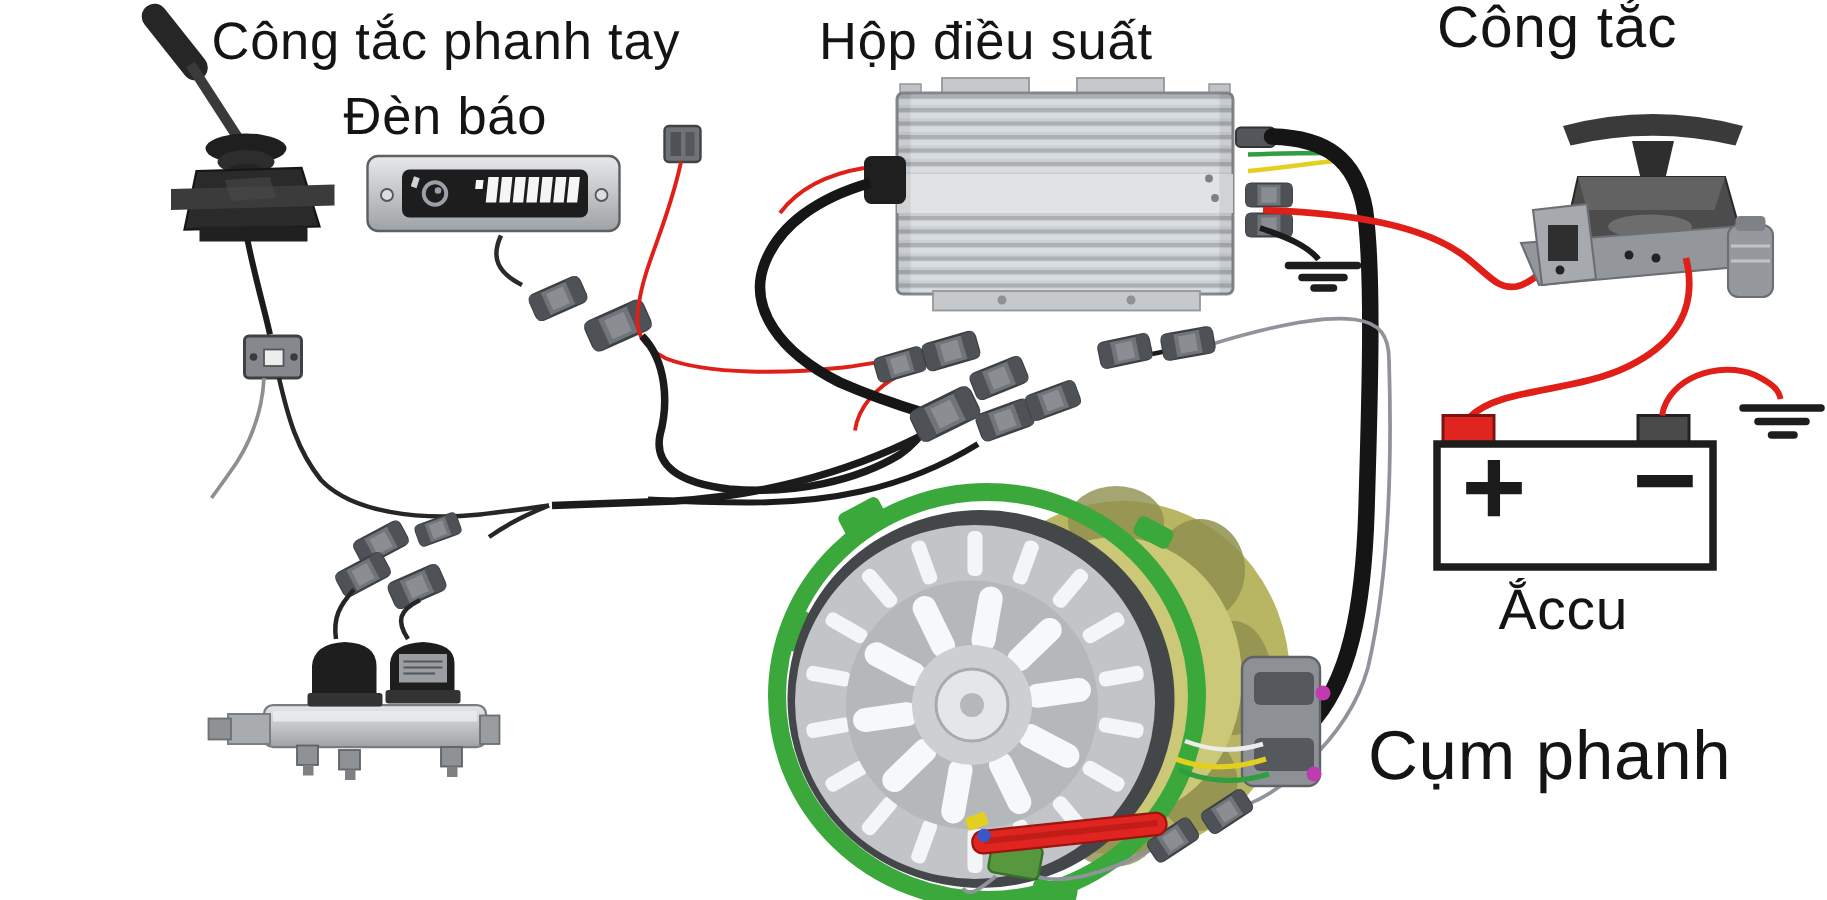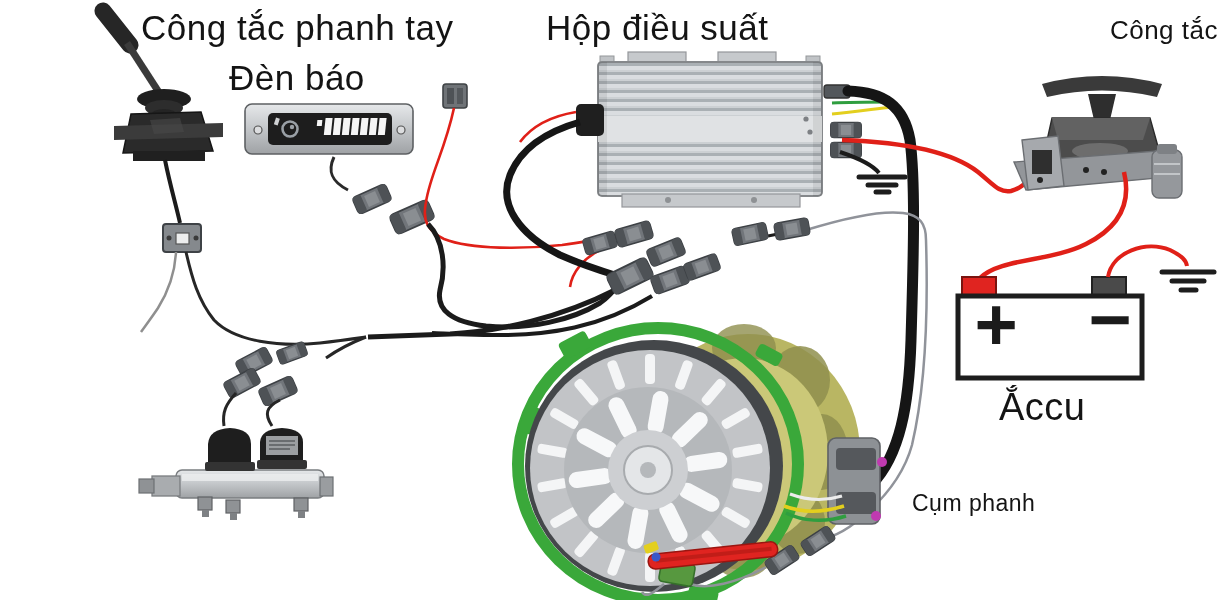--- a/index.html
+++ b/index.html
@@ -287,21 +287,21 @@
   <g stroke="#1d1d1d" stroke-width="5" stroke-linecap="round">
     <line x1="1162" y1="272" x2="1214" y2="272"></line>
         <line x1="1172" y1="281" x2="1204" y2="281"></line>
         <line x1="1181" y1="290" x2="1196" y2="290"></line>
   </g>
 </svg>
 
 <div class="lbl" style="left:141px;top:8px;font-size:35px">Công tắc phanh tay</div>
 <div class="lbl" style="left:229px;top:58px;font-size:35px">Đèn báo</div>
 <div class="lbl" style="left:546px;top:8px;font-size:35px">Hộp điều suất</div>
-<div class="lbl" style="left:958px;top:12px;width:260px;text-align:right;font-size:26px;line-height:37px">
+<div class="lbl" style="left:958px;top:0px;width:260px;text-align:left;font-size:39px;line-height:37px">
   <div>Công tắc</div>
 </div>
 <div class="lbl" style="left:999px;top:386px;font-size:38px">Ắccu</div>
-<div class="lbl" style="left:912px;top:483px;font-size:23px;line-height:41px">
+<div class="lbl" style="left:912px;top:483px;font-size:46px;line-height:41px">
   <div>Cụm phanh</div>
 </div>
 
 </div>
 
 </body></html>

